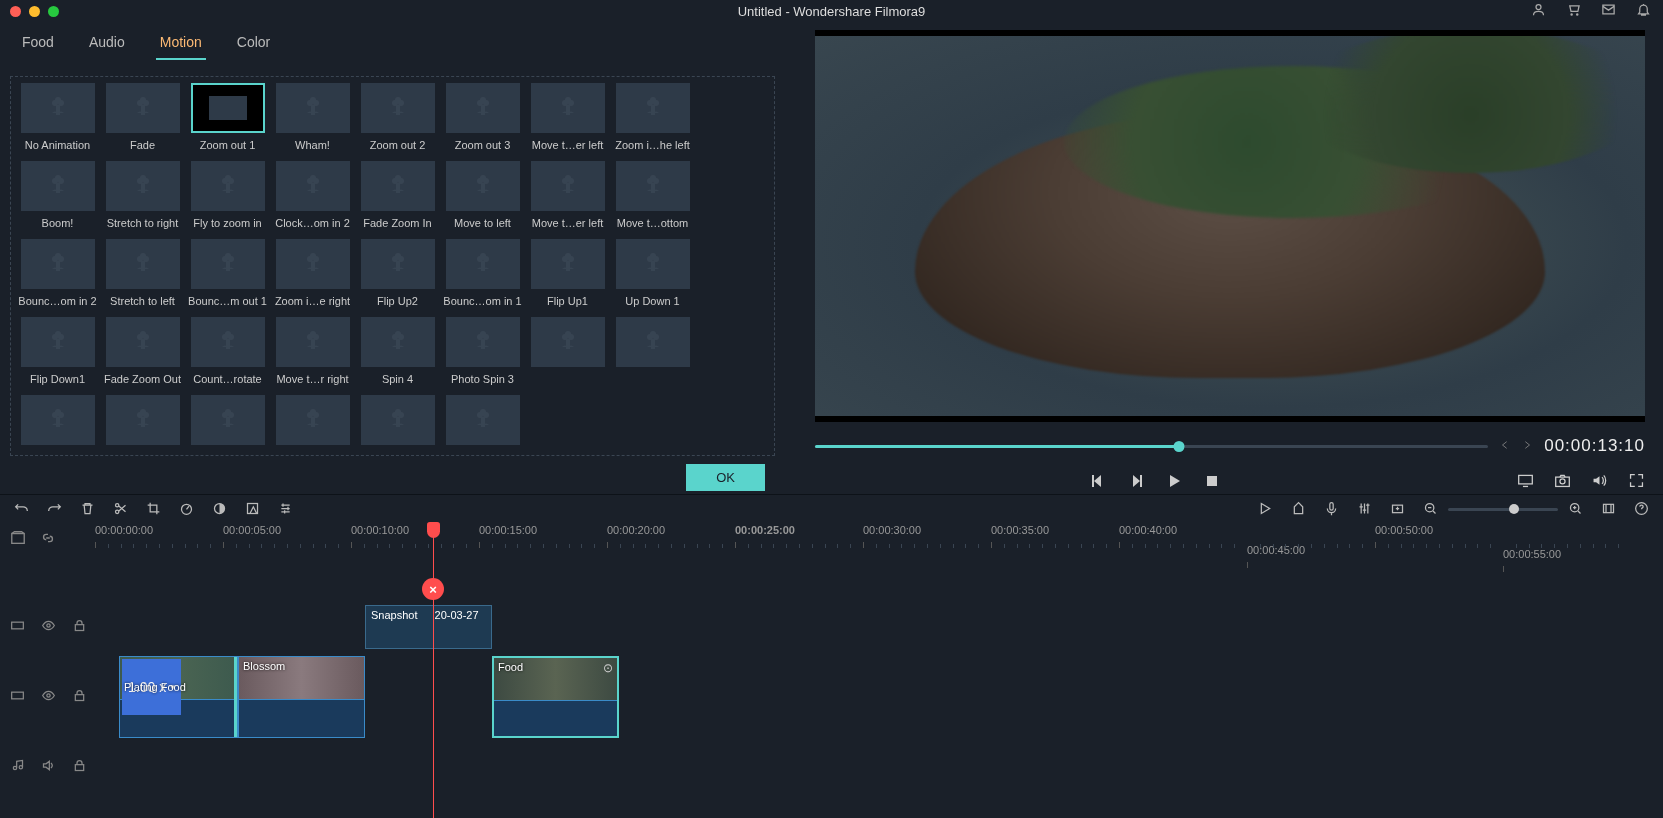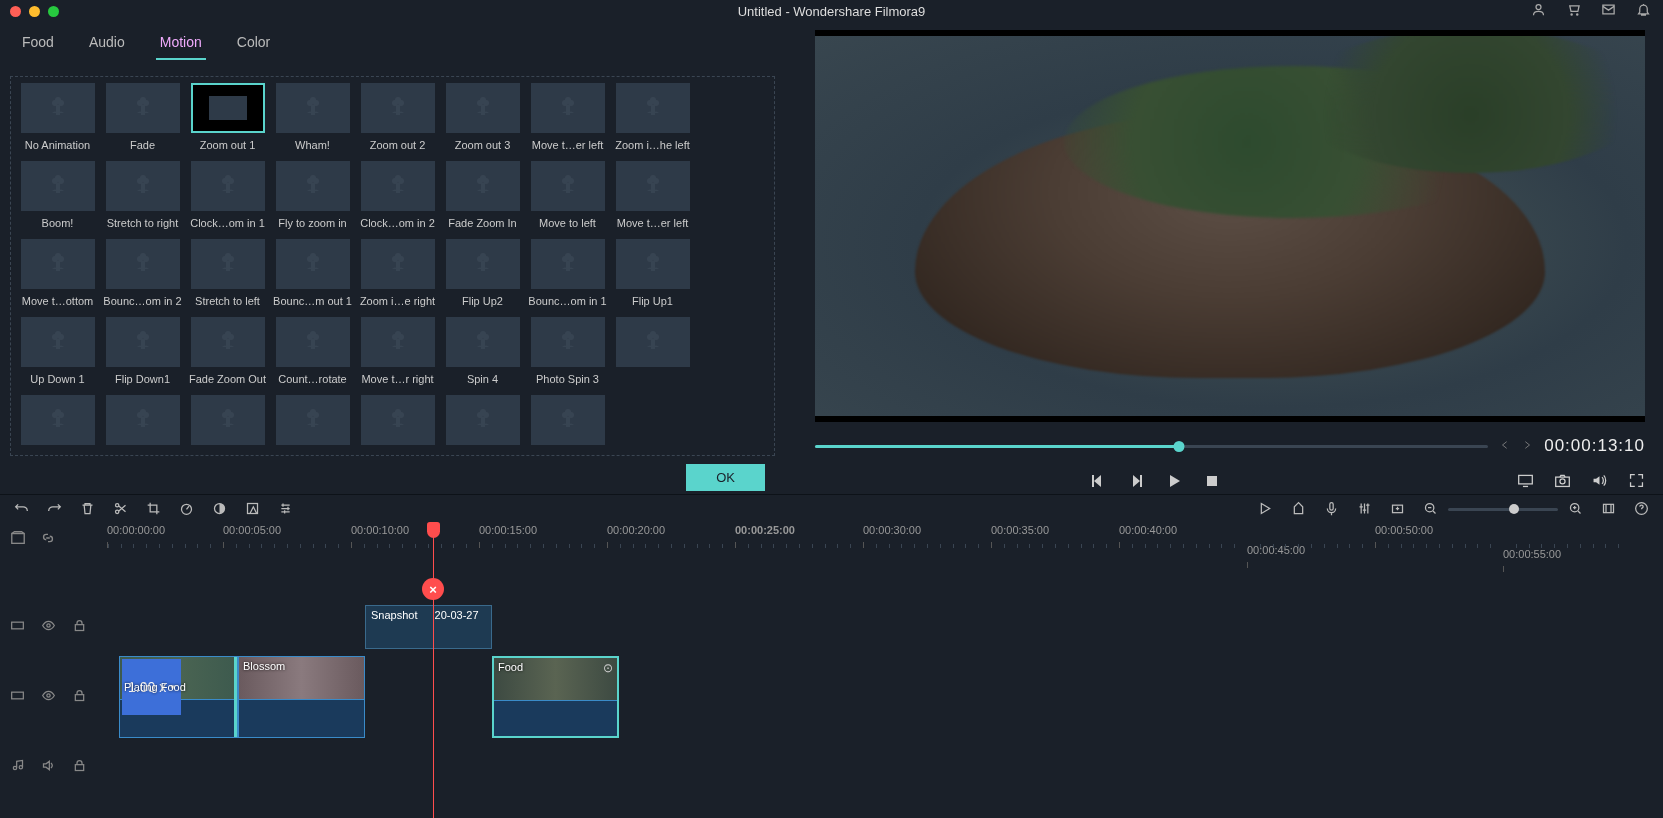--- a/index.html
+++ b/index.html
@@ -13,21 +13,21 @@
 .tl-green { background: #27c93f; }
 .title { position: absolute; left: 50%; transform: translateX(-50%); font-size: 13px; color: #ddd; font-weight: 500; }
 .titlebar-right { position: absolute; right: 12px; display: flex; gap: 20px; align-items: center; color: #aaa; }
 .titlebar-right svg { width: 15px; height: 15px; }
 
 .main-area { display: flex; height: 470px; }
 
 .left-panel { width: 785px; padding: 0; }
 .tabs { display: flex; gap: 35px; padding: 12px 22px 8px; border-bottom: 0; }
 .tab { font-size: 14px; color: #bbb; cursor: pointer; padding-bottom: 10px; position: relative; }
-.tab.active { color: #f0abfc; }
+.tab.active { color: #fdba74; }
 .tab.active::after { content: ""; position: absolute; left: -4px; right: -4px; bottom: 0; height: 2px; background: #5ad4cc; }
 
 .motion-grid-wrap { border: 1px dashed #3a4552; margin: 8px 10px 0 10px; height: 380px; overflow-y: auto; padding: 6px 0 0 4px; position: relative; }
 .motion-grid { display: flex; flex-wrap: wrap; gap: 0; }
 .motion-item { width: 85px; margin: 0 0 10px 0; text-align: center; cursor: pointer; }
 .motion-thumb { width: 74px; height: 50px; background: #2e3a48; margin: 0 auto 6px; border: 1px solid #2e3a48; display:flex; align-items:center; justify-content:center; position:relative; }
 .motion-item.selected .motion-thumb { border: 2px solid #5ad4cc; background: #000; }
 .motion-label { font-size: 11px; color: #ccc; white-space: nowrap; overflow: hidden; text-overflow: ellipsis; padding: 0 2px; }
 .motion-thumb .flower { opacity: 0.35; }
 
@@ -270,34 +270,20 @@
               <svg class="flower" width="26" height="22" viewBox="0 0 26 22">
                 <g fill="#4a5866">
                   <circle cx="10" cy="6" r="3"></circle>
                   <circle cx="16" cy="6" r="3"></circle>
                   <circle cx="13" cy="3" r="3"></circle>
                   <rect x="11" y="8" width="4" height="10"></rect>
                   <path d="M7 16c2-2 4-2 6 0M19 16c-2-2-4-2-6 0"></path>
                 </g>
               </svg>
             </div>
-            <div class="motion-label">Clock…om in 1</div>
-          </div>
-          <div class="motion-item">
-            <div class="motion-thumb">
-              <svg class="flower" width="26" height="22" viewBox="0 0 26 22">
-                <g fill="#4a5866">
-                  <circle cx="10" cy="6" r="3"></circle>
-                  <circle cx="16" cy="6" r="3"></circle>
-                  <circle cx="13" cy="3" r="3"></circle>
-                  <rect x="11" y="8" width="4" height="10"></rect>
-                  <path d="M7 16c2-2 4-2 6 0M19 16c-2-2-4-2-6 0"></path>
-                </g>
-              </svg>
-            </div>
             <div class="motion-label">Fly to zoom in</div>
           </div>
           <div class="motion-item">
             <div class="motion-thumb">
               <svg class="flower" width="26" height="22" viewBox="0 0 26 22">
                 <g fill="#4a5866">
                   <circle cx="10" cy="6" r="3"></circle>
                   <circle cx="16" cy="6" r="3"></circle>
                   <circle cx="13" cy="3" r="3"></circle>
                   <rect x="11" y="8" width="4" height="10"></rect>
@@ -816,21 +802,21 @@
   <div style="position:absolute; left:10px; top:6px; display:flex; gap:14px; color:#888;">
     <span><svg width="16" height="16" viewBox="0 0 18 18" fill="none" stroke="#888" stroke-width="1.5">
           <rect x="2" y="4" width="14" height="11"></rect>
           <path d="M2 4l3-2h8l3 2"></path>
         </svg></span>
     <span><svg width="16" height="16" viewBox="0 0 18 18" fill="none" stroke="#888" stroke-width="1.5">
           <path d="M7 11a3 3 0 010-6h2M11 7a3 3 0 010 6H9M7 9h4"></path>
         </svg></span>
   </div>
   <div class="ruler" id="ruler">
-      <div class="ruler-tick" style="left: 12px;">00:00:00:00</div>
+      <div class="ruler-tick" style="left: 0px;">00:00:00:00</div>
       <div class="ruler-minor" style="left: 12.8px;"></div>
       <div class="ruler-minor" style="left: 25.6px;"></div>
       <div class="ruler-minor" style="left: 38.4px;"></div>
       <div class="ruler-minor" style="left: 51.2px;"></div>
       <div class="ruler-minor" style="left: 64px;"></div>
       <div class="ruler-minor" style="left: 76.8px;"></div>
       <div class="ruler-minor" style="left: 89.6px;"></div>
       <div class="ruler-minor" style="left: 102.4px;"></div>
       <div class="ruler-minor" style="left: 115.2px;"></div>
       <div class="ruler-tick" style="left: 128px;">00:00:05:00</div>

